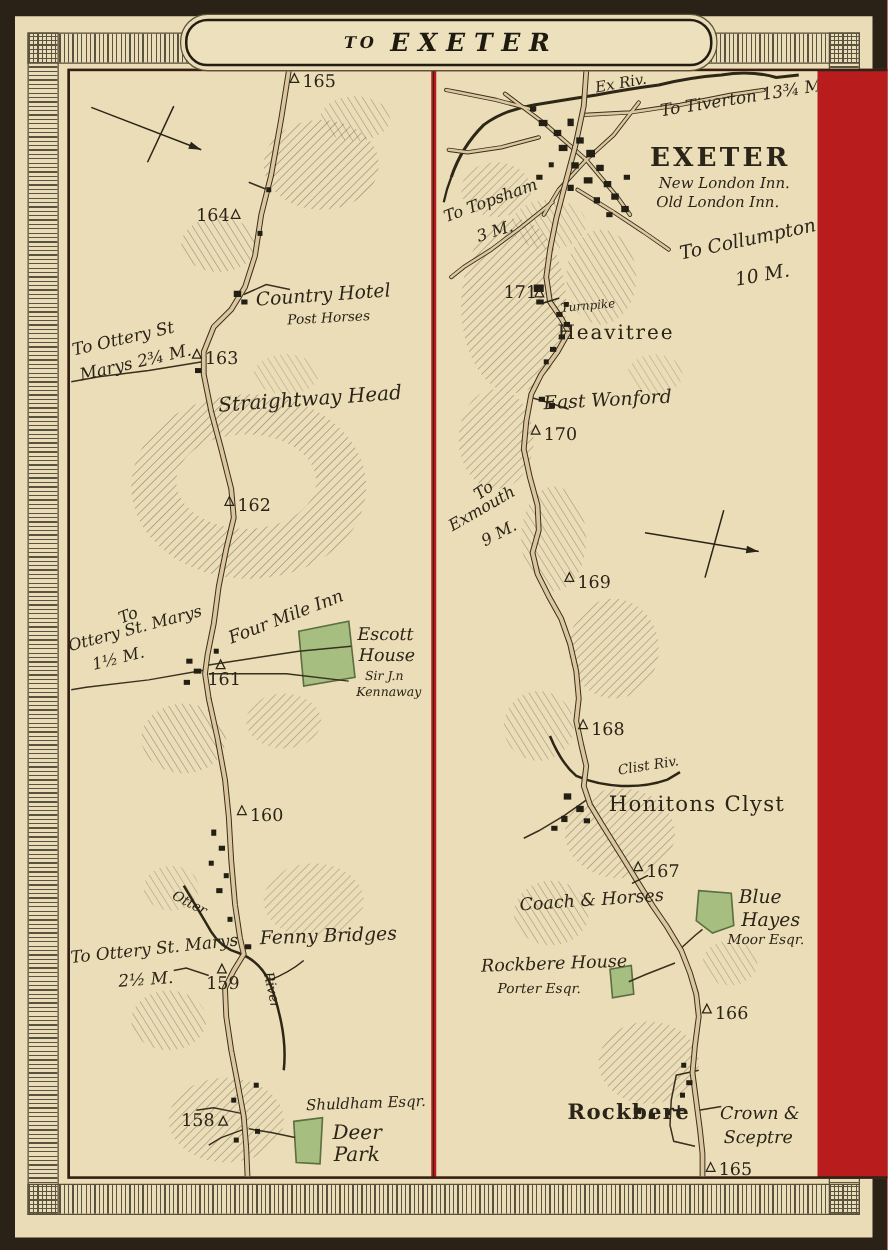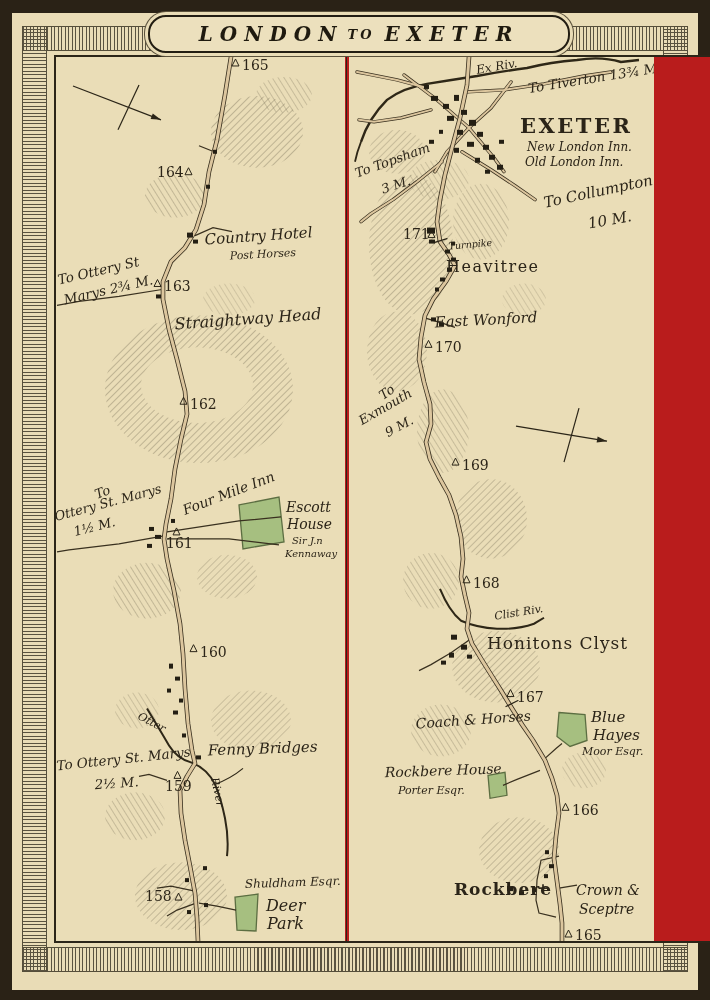--- a/index.html
+++ b/index.html
@@ -385,18 +385,17 @@
         <text class="it" x="386" y="779" font-size="14" transform="rotate(-2,386,779)">Rockbere House</text>
         <text class="it" x="399" y="796" font-size="11">Porter Esqr.</text>
         <text class="rm" x="455" y="897" font-size="17" font-weight="bold" letter-spacing="1">Rockbere</text>
         <text class="it" x="577" y="897" font-size="14">Crown &amp;</text>
         <text class="it" x="580" y="916" font-size="14">Sceptre</text>
       </g>
     </svg>
   </div>
 
   <div class="banner title-banner">
-    <span class="big">LONDON</span>
     <span class="small">TO</span>
     <span class="big">EXETER</span>
   </div>
 
 </div>
 
 </body></html>

